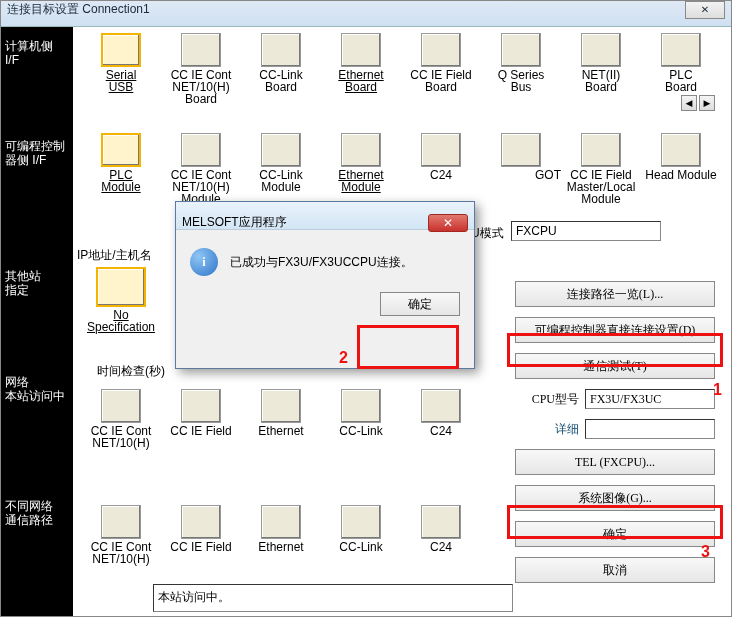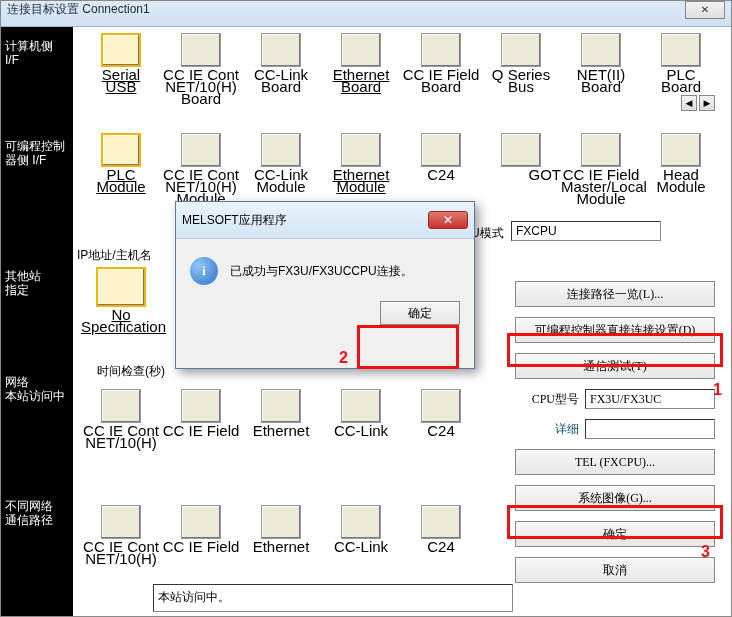--- a/index.html
+++ b/index.html
@@ -57,21 +57,21 @@
   .mainarea {
     position: absolute;
     left: 72px; right: 0; top: 0; bottom: 0;
     background: #fff;
   }
   .row { position: absolute; left: 8px; right: 220px; }
   .iconbtn {
     position: absolute;
     width: 80px;
     text-align: center;
-    font-size: 15px;
+    font-size: 12px;
     cursor: pointer;
   }
   .iconimg {
     width: 40px; height: 34px;
     margin: 0 auto 2px;
     background: #ece9d8;
     border: 1px solid #999;
     box-shadow: inset -1px -1px 0 #777, inset 1px 1px 0 #fff;
   }
   .iconimg.sel { border: 2px solid #f5b400; background: #fff4cc; }
@@ -112,22 +112,22 @@
     left: 174px; top: 200px;
     width: 300px; height: 168px;
     border: 1px solid #5a7aa0;
     box-shadow: 4px 4px 10px rgba(0,0,0,0.4);
     background: #f0f0f0;
     z-index: 20;
   }
   .dialog .dlgtitle {
     height: 28px;
     background: linear-gradient(#eaf3fb,#d3e5f5);
-    display: flex; align-items: center;
-    padding: 18px 6px;
+    display: flex; 
+    padding: 12px 6px;
     border-bottom: 1px solid #bcd;
     font-size: 12px;
   }
   .dialog .dlgtitle .t { flex: 1; }
   .dialog .dlgclose {
     width: 40px; height: 18px;
     background: linear-gradient(#e07a6f,#c9302c);
     color: #fff;
     border: 1px solid #a02820;
     border-radius: 3px;

